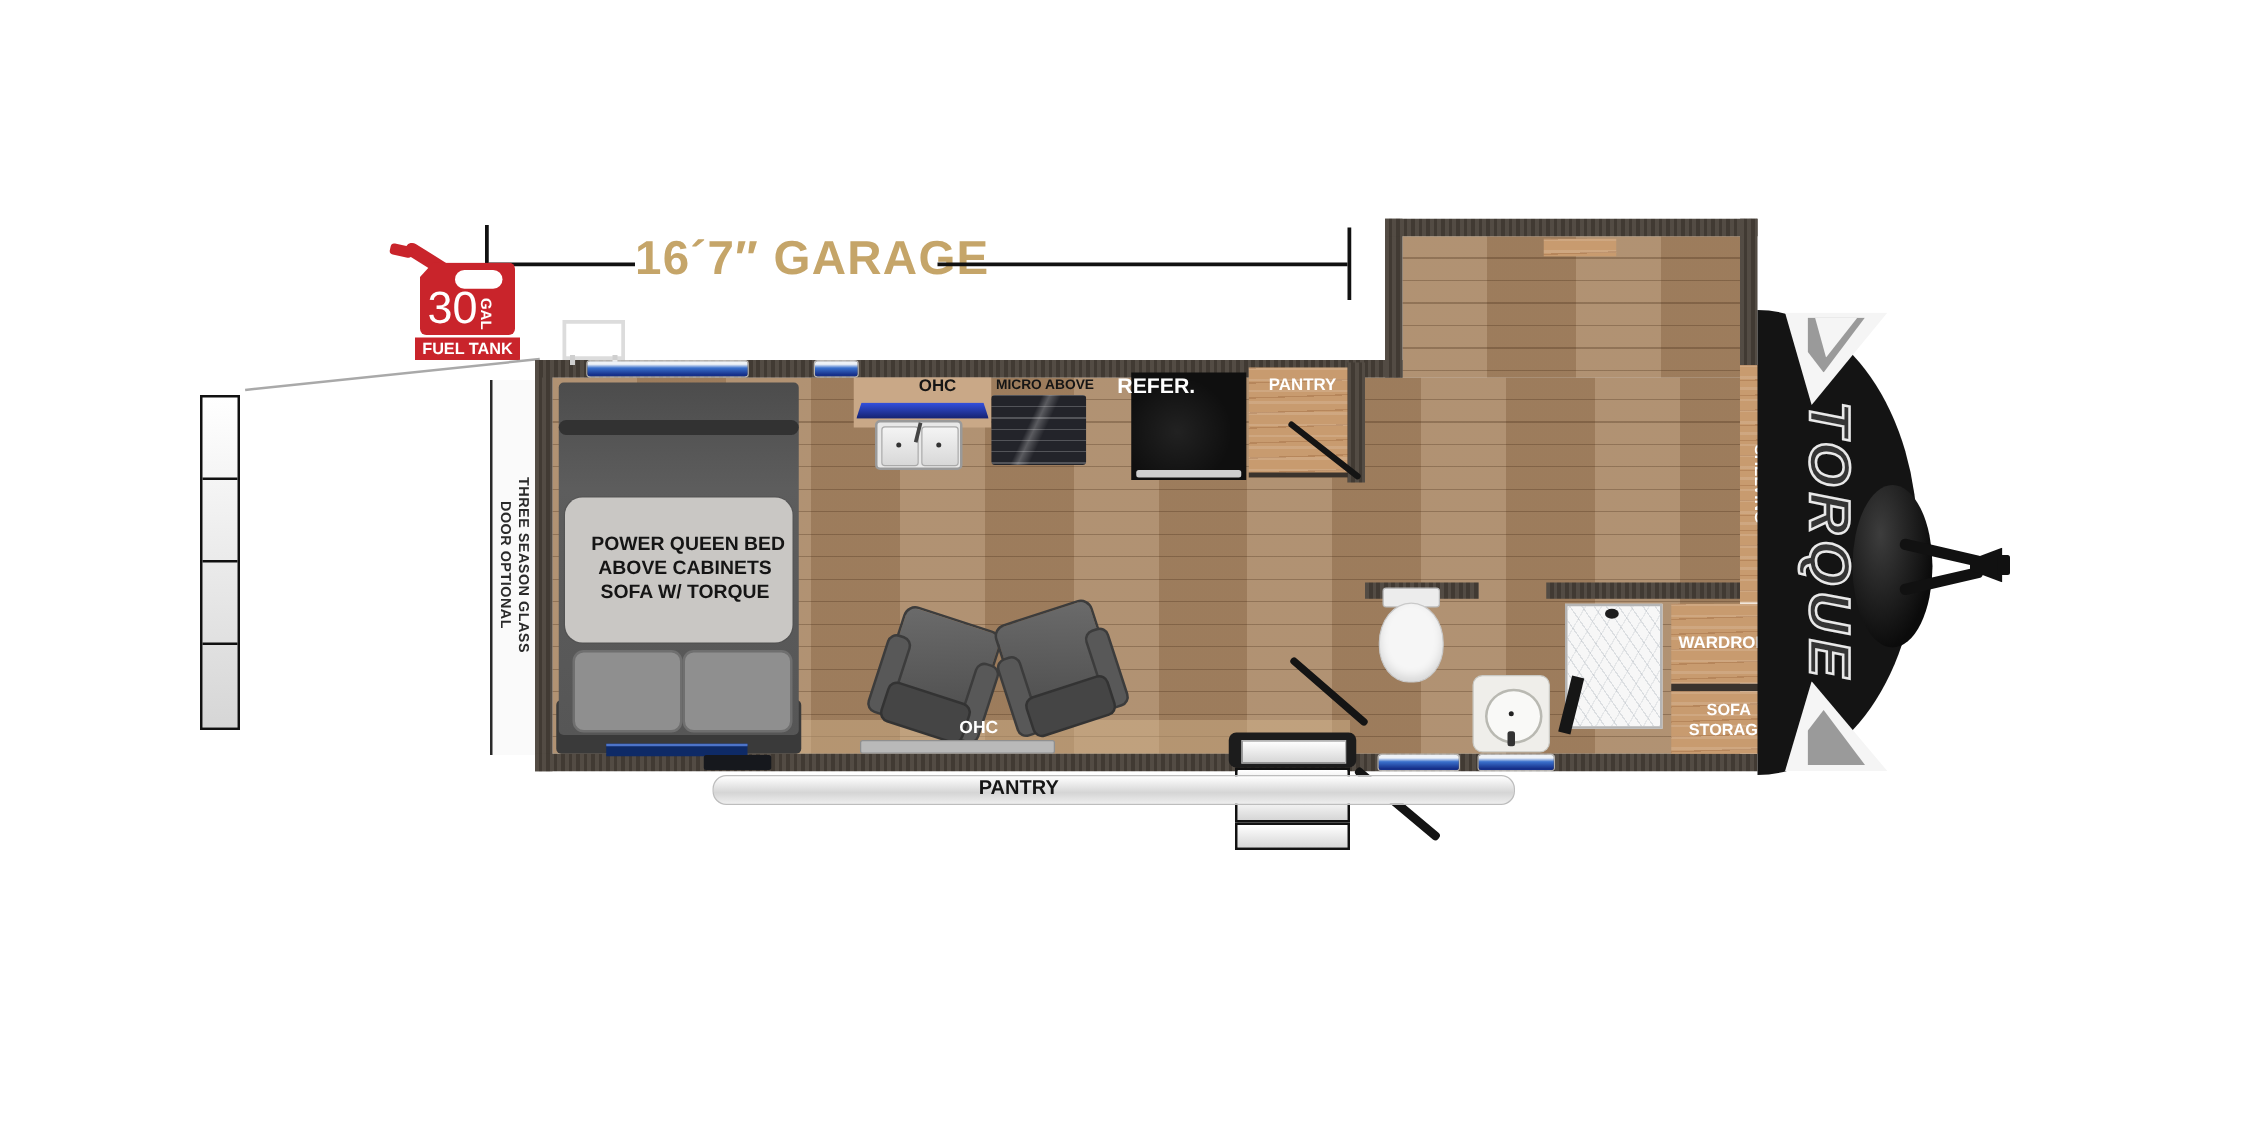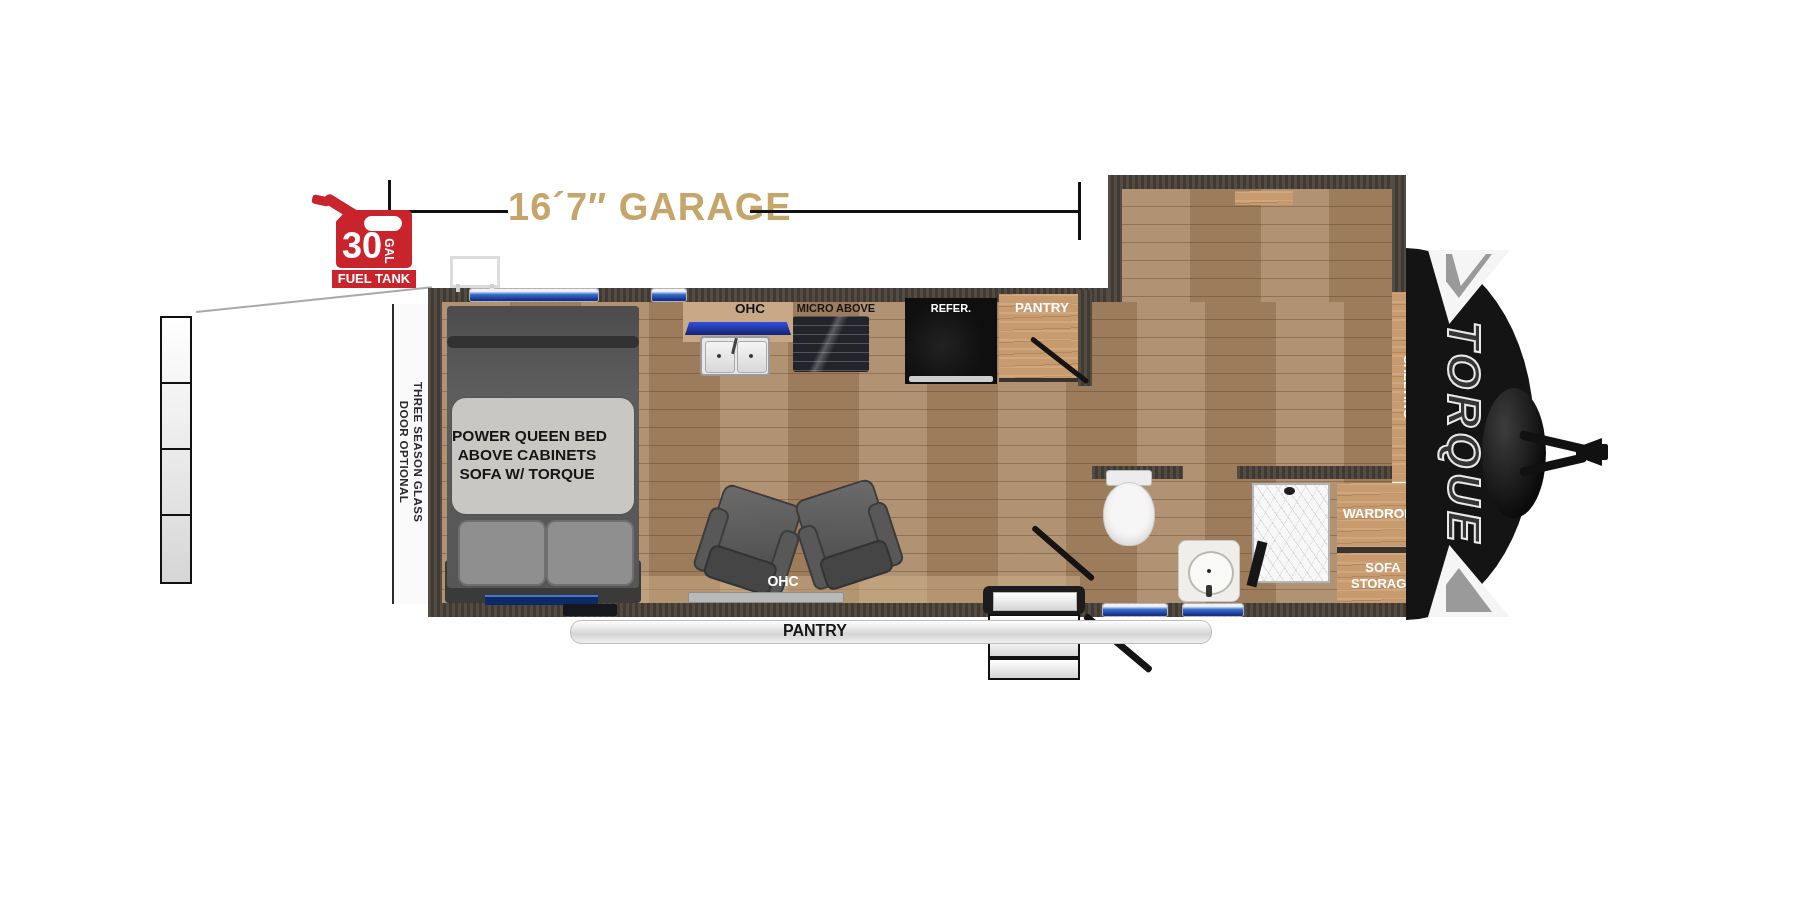--- a/index.html
+++ b/index.html
@@ -35,21 +35,21 @@
     <div class="lbl-dark" style="left:508px;top:184px;width:238px;height:46px;font-size:38px;letter-spacing:1px;color:#c5a569;line-height:46px;">16´7″ GARAGE</div>
     <div class="abs" style="left:750px;top:210px;width:328px;height:3px;background:#111;"></div>
     <div class="abs" style="left:1078px;top:182px;width:3px;height:58px;background:#111;"></div>
   </div>
 
   <div class="abs" style="left:310px;top:192px;width:110px;height:100px;">
     <div class="abs" style="left:12px;top:10px;width:40px;height:11px;background:#c9242b;border-radius:6px;transform:rotate(32deg);"></div>
     <div class="abs" style="left:2px;top:4px;width:18px;height:9px;background:#c9242b;border-radius:3px;transform:rotate(12deg);"></div>
     <div class="abs" style="left:26px;top:18px;width:76px;height:58px;background:#c9242b;border-radius:5px;clip-path:polygon(0 20%,14% 0,100% 0,100% 100%,0 100%);"></div>
     <div class="abs" style="left:54px;top:24px;width:38px;height:15px;background:#fff;border-radius:9px;"></div>
-    <div class="lbl" style="left:28px;top:34px;width:48px;height:40px;font-size:36px;line-height:40px;font-weight:700;">30</div>
+    <div class="lbl" style="left:28px;top:34px;width:48px;height:40px;font-size:36px;line-height:40px;font-weight:400;">30</div>
     <div class="vtext" style="left:66px;top:52px;width:26px;height:14px;font-size:12px;color:#fff;">GAL</div>
     <div class="lbl" style="left:22px;top:78px;width:84px;height:18px;background:#c9242b;font-size:13px;line-height:18px;">FUEL TANK</div>
   </div>
 
   <div class="abs" style="left:196px;top:311px;width:237px;height:2px;background:#a9a9a9;transform:rotate(-6deg);transform-origin:0 0;"></div>
   <div class="abs graybox" style="left:160px;top:316px;width:28px;height:264px;border:2px solid #111;">
     <div class="abs" style="left:0;top:64px;width:28px;height:2px;background:#111;"></div>
     <div class="abs" style="left:0;top:130px;width:28px;height:2px;background:#111;"></div>
     <div class="abs" style="left:0;top:196px;width:28px;height:2px;background:#111;"></div>
   </div>
@@ -75,21 +75,21 @@
   <div class="abs" style="left:456px;top:284px;width:4px;height:8px;background:#cfcfcf;"></div>
   <div class="abs" style="left:490px;top:284px;width:4px;height:8px;background:#cfcfcf;"></div>
 
   <div class="abs" style="left:445px;top:306px;width:196px;height:297px;">
     <div class="abs" style="left:0;top:254px;width:196px;height:43px;background:#3a3a3a;border-radius:4px;"></div>
     <div class="abs" style="left:2px;top:0;width:192px;height:282px;background:linear-gradient(180deg,#4c4c4c,#5d5d5d 30%,#565656);border-radius:4px;"></div>
     <div class="abs" style="left:2px;top:30px;width:192px;height:12px;background:#323232;border-radius:6px;"></div>
     <div class="abs" style="left:13px;top:214px;width:84px;height:62px;background:#8f8f8f;border:2px solid #6f6f6f;border-radius:9px;"></div>
     <div class="abs" style="left:101px;top:214px;width:84px;height:62px;background:#8f8f8f;border:2px solid #6f6f6f;border-radius:9px;"></div>
     <div class="abs" style="left:7px;top:92px;width:182px;height:116px;background:#c9c7c4;border-radius:14px;box-shadow:0 0 0 1px rgba(0,0,0,.08);">
-      <div class="lbl-dark" style="left:0;top:28px;width:150px;font-size:15.5px;line-height:19px;">
+      <div class="lbl-dark" style="left:0;top:28px;width:150px;font-size:15.5px;line-height:19px;padding-left:21px;">
         <span style="display:block;">POWER QUEEN BED</span>
         <span style="display:block;">ABOVE CABINETS</span>
         <span style="display:block;">SOFA W/ TORQUE</span>
       </div>
     </div>
   </div>
   <div class="abs" style="left:485px;top:595px;width:113px;height:8px;background:#0e2a66;border-top:2px solid #4d74c9;"></div>
 
   <div class="abs" style="left:683px;top:302px;width:110px;height:40px;background:#c9a887;"></div>
   <div class="lbl-dark" style="left:725px;top:301px;width:50px;height:16px;font-size:13.5px;line-height:16px;">OHC</div>
@@ -99,21 +99,21 @@
     <div class="abs" style="left:35px;top:3px;width:28px;height:30px;background:linear-gradient(180deg,#f4f4f4,#d8d8d8);border:1px solid #aaa;border-radius:3px;"></div>
     <div class="abs" style="left:15px;top:16px;width:4px;height:4px;background:#333;border-radius:50%;"></div>
     <div class="abs" style="left:47px;top:16px;width:4px;height:4px;background:#333;border-radius:50%;"></div>
     <div class="abs" style="left:31px;top:0px;width:3px;height:16px;background:#444;transform:rotate(14deg);"></div>
   </div>
   <div class="lbl-dark" style="left:788px;top:301px;width:96px;height:15px;font-size:11px;line-height:15px;">MICRO ABOVE</div>
   <div class="abs" style="left:793px;top:316px;width:76px;height:56px;background:#23242a;border-radius:3px;background-image:repeating-linear-gradient(180deg, rgba(255,255,255,.22) 0 1px, transparent 1px 9px),linear-gradient(115deg, transparent 40%, rgba(255,255,255,.25) 46%, transparent 55%);"></div>
   <div class="abs" style="left:905px;top:298px;width:92px;height:86px;background:#0f0f0f;background-image:radial-gradient(circle at 40% 55%, rgba(255,255,255,.08), transparent 60%);">
     <div class="abs" style="left:4px;top:78px;width:84px;height:6px;background:#cfcfcf;border-radius:2px;"></div>
   </div>
-  <div class="lbl" style="left:915px;top:301px;width:72px;height:15px;font-size:11px;line-height:15px;">REFER.</div>
+  <div class="lbl" style="left:889px;top:301px;width:72px;height:15px;font-size:17px;line-height:15px;">REFER.</div>
   <div class="abs cabwood" style="left:999px;top:294px;width:86px;height:88px;border-bottom:4px solid #3a332d;box-sizing:border-box;"></div>
   <div class="lbl" style="left:1008px;top:300px;width:68px;height:16px;font-size:13.5px;line-height:16px;">PANTRY</div>
 
   <div class="wall" style="left:1078px;top:290px;width:14px;height:96px;"></div>
   <div class="abs" style="left:1016px;top:380px;width:72px;height:5px;background:#141414;border-radius:3px;transform:rotate(38deg);transform-origin:100% 50%;"></div>
 
   <div class="abs cabwood" style="left:1235px;top:191px;width:58px;height:14px;"></div>
 
   <div class="wall" style="left:1092px;top:466px;width:91px;height:13px;"></div>
   <div class="wall" style="left:1237px;top:466px;width:193px;height:13px;"></div>

